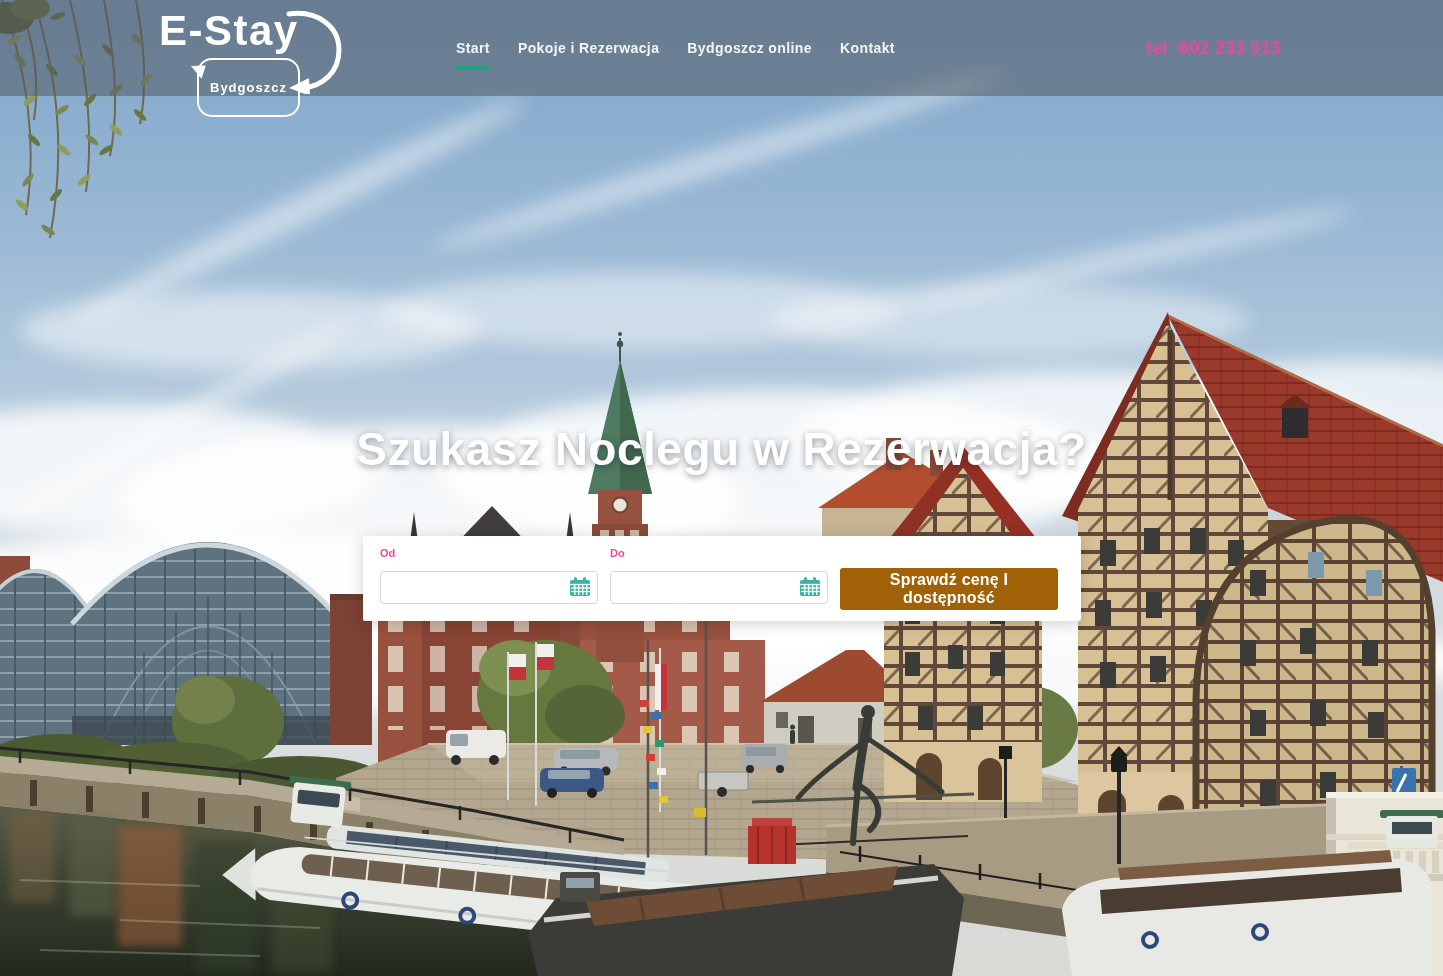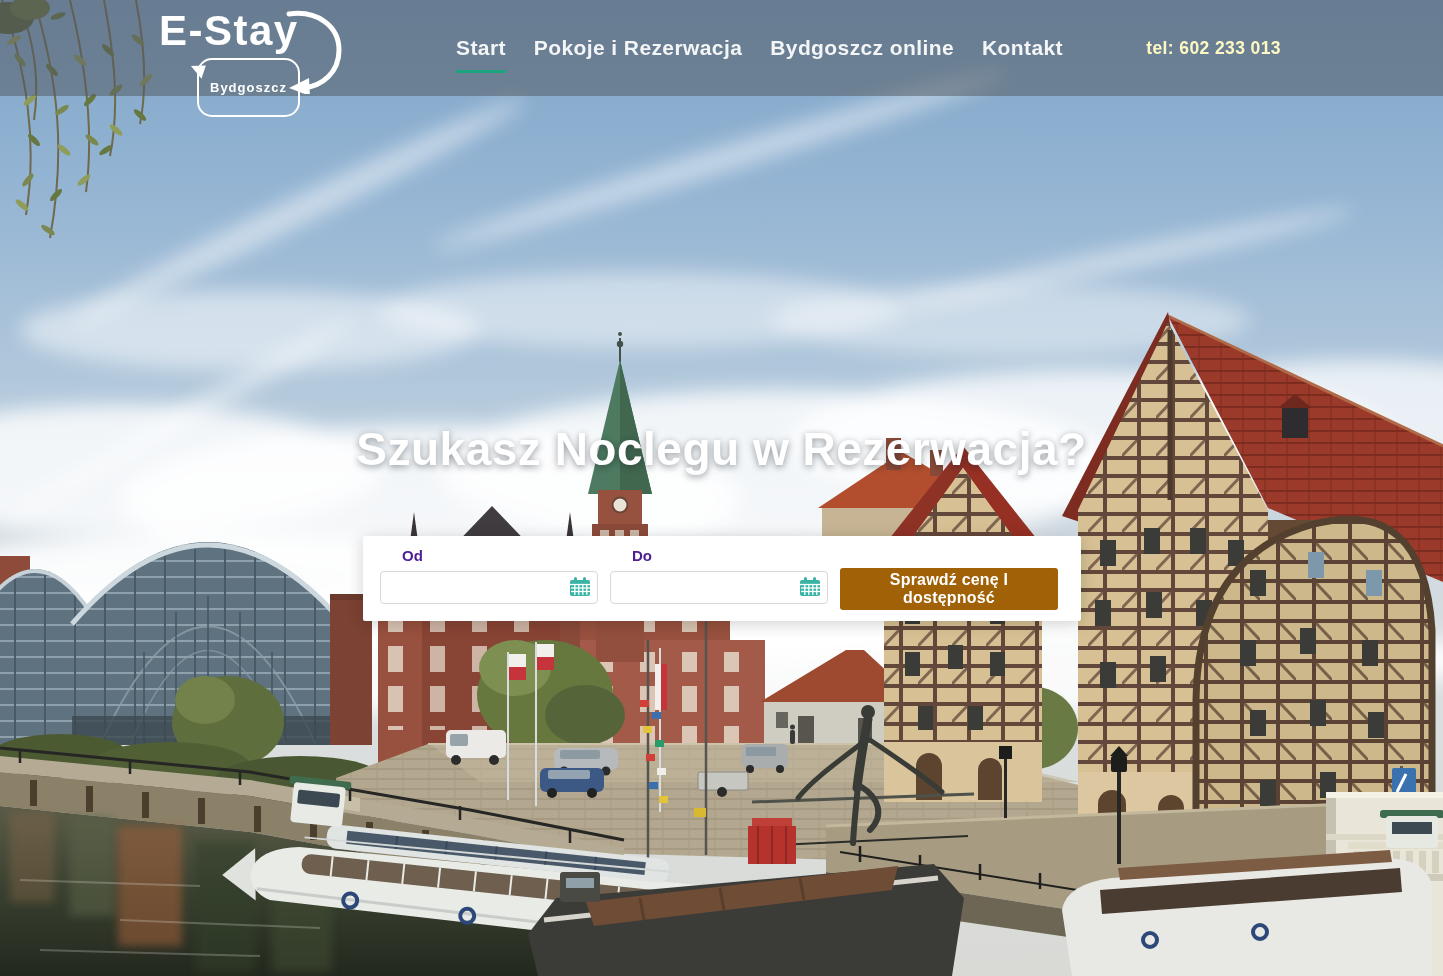--- a/index.html
+++ b/index.html
@@ -13,36 +13,36 @@
   .logo{position:absolute;left:127px;top:8px;width:200px;height:84px;cursor:pointer;margin-left:32px;}
   .logo-text{position:absolute;left:0;top:2px;font-size:42px;font-weight:bold;
              color:#fff;letter-spacing:1.5px;line-height:1;}
   .logo-arrow{position:absolute;left:124px;top:0;width:60px;height:86px;}
   .logo-pill{position:absolute;left:38px;top:50px;padding:20px 11px;border:2px solid #fff;
              border-radius:15px;color:#fff;font-size:13px;font-weight:bold;letter-spacing:1px;}
   .logo-pill::before{content:"";position:absolute;left:-9px;top:3px;width:0;height:0;
              border-top:5px solid transparent;border-bottom:9px solid transparent;
              border-right:14px solid #fff;transform:rotate(18deg);}
   .nav{position:absolute;left:456px;top:0;height:96px;display:flex;align-items:center;gap:28px;}
-  .nav a{position:relative;color:#f3f5f6;text-decoration:none;font-size:21px;
+  .nav a{position:relative;color:#f3f5f6;text-decoration:none;font-size:14px;
          font-weight:bold;letter-spacing:.4px;cursor:pointer;}
   .nav a.active::after{content:"";position:absolute;left:0;right:0;bottom:-13px;height:3px;
          background:#1ca47e;}
   .phone{position:absolute;right:162px;top:0;height:96px;display:flex;align-items:center;
-         color:#fef9c3;font-size:17.5px;font-weight:bold;letter-spacing:.4px;}
+         color:#ec4899;font-size:17.5px;font-weight:bold;letter-spacing:.4px;}
 
   
   .hero-title{position:absolute;left:0;top:422px;width:100%;text-align:center;z-index:10;
           color:#fff;font-size:46px;font-weight:bold;letter-spacing:.5px;
           text-shadow:0 2px 7px rgba(20,30,40,.45);}
 
   
   .card{position:absolute;left:363px;top:536px;width:718px;height:85px;background:#fff;
         border-radius:2px;box-shadow:0 3px 16px rgba(0,0,0,.18);z-index:15;}
-  .fld-label{position:absolute;top:11px;font-size:15px;font-weight:bold;color:#4c1d95;margin-left:22px;}
+  .fld-label{position:absolute;top:11px;font-size:11px;font-weight:bold;color:#ec4899;}
   .l1{left:17px}.l2{left:247px}
   .fld{position:absolute;top:35px;width:218px;height:33px;}
   .p1{left:17px}.p2{left:247px}
   .fld input{box-sizing:border-box;width:100%;height:100%;border:1px solid #d8d8d8;
         border-radius:4px;padding:0 34px 0 10px;font-size:14px;color:#3d4852;outline:none;}
   .cal{position:absolute;right:7px;top:6px;width:22px;height:20px;cursor:pointer;}
   .btn{position:absolute;left:477px;top:32px;width:218px;height:42px;border:none;
        border-radius:3px;background:#a16207;color:#fff;font-family:inherit;
        font-size:16px;font-weight:bold;cursor:pointer;letter-spacing:.2px;}
 </style>

